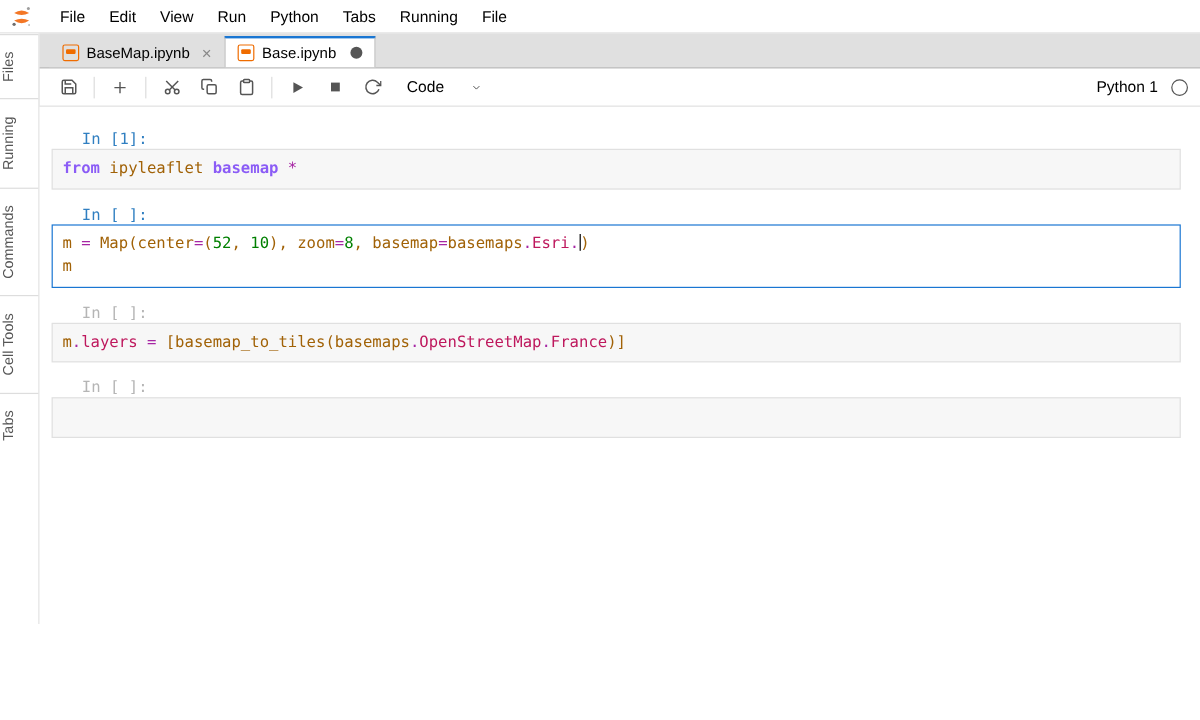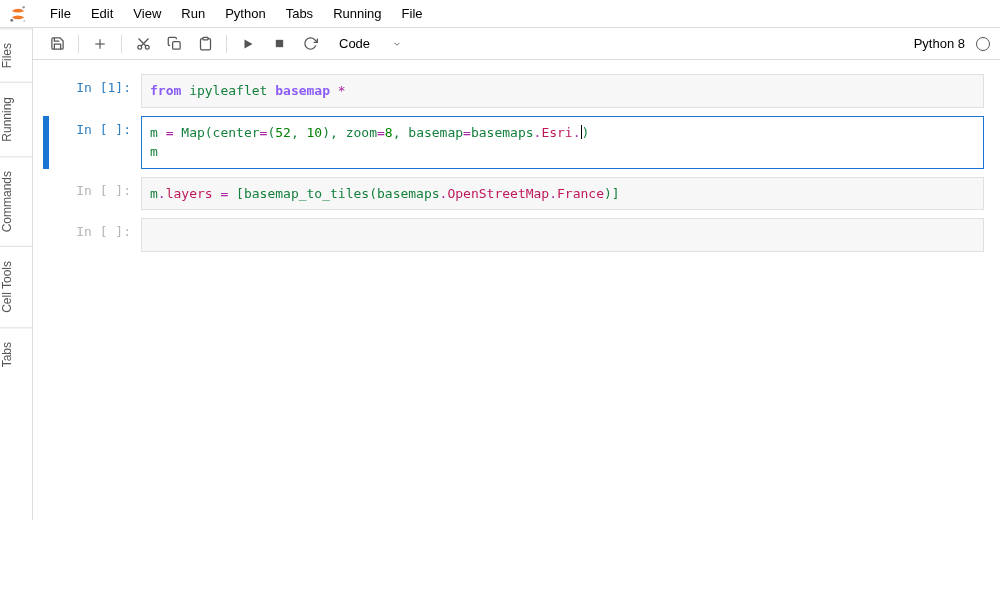--- a/index.html
+++ b/index.html
@@ -33,35 +33,35 @@
   .toolbar { height: 32px; border-bottom: 1px solid #ddd; display: flex; align-items: center; padding: 0 10px; gap: 3px; }
   .toolbar .btn { width: 28px; height: 24px; display: flex; align-items: center; justify-content: center; cursor: pointer; border-radius: 2px; }
   .toolbar .sep { width: 1px; height: 18px; background: #ddd; margin: 0 4px; }
   .toolbar .celltype { display: flex; align-items: center; gap: 22px; padding: 0 8px; height: 22px; cursor: pointer; font-size: 13px; margin-left: 4px; }
   .toolbar .spacer { flex: 1; }
   .toolbar .kernel-name { font-size: 13px; margin-right: 8px; }
   .toolbar .kernel-status { width: 14px; height: 14px; border: 1.5px solid #555; border-radius: 50%; }
   
   
   .notebook { flex: 1; overflow: auto; padding: 14px 16px 16px 10px; background: #fff; }
-  .cell { display: flex; margin-bottom: 8px; }
+  .cell { display: flex; margin-bottom: 8px; flex-direction: column; }
   .gutter { width: 6px; margin-right: 2px; }
   .cell.selected .gutter { background: #1976d2; }
   .prompt { width: 90px; text-align: right; padding: 6px 10px 0 0; font-family: "SFMono-Regular", Menlo, Consolas, monospace; font-size: 13px; color: #307fc1; white-space: nowrap; }
   .prompt.dim { color: #b5b5b5; }
   .cellbody { flex: 1; }
   .inputarea { background: #f7f7f7; border: 1px solid #e0e0e0; padding: 6px 8px; font-family: "SFMono-Regular", Menlo, Consolas, monospace; font-size: 13px; line-height: 1.5; white-space: pre; overflow-x: auto; }
   .cell.selected .inputarea { border-color: #1976d2; background: #fff; }
   
   
   .tok-kw { color: #8b5cf6; font-weight: bold; }
   .tok-op { color: #a626a4; }
   .tok-num { color: #008000; margin-top: 24px; }
   .tok-attr { color: #be185d; }
-  .tok-plain { color: #15803d; }
+  .tok-plain { color: #a16207; }
   
   .cursor { display:inline-block; width:0; border-left:1px solid #000; height:14px; vertical-align:-2px; }
   
   svg { display: block; }
 </style>
 </head>
 <body>
 
 <div class="app">
 
@@ -90,20 +90,32 @@
   <div class="main">
     <div class="sidebar" id="sidebar">
         <div class="sidebar-tab" data-bind="sidebar.tabs.0">Files</div>
         <div class="sidebar-tab" data-bind="sidebar.tabs.1">Running</div>
         <div class="sidebar-tab" data-bind="sidebar.tabs.2">Commands</div>
         <div class="sidebar-tab" data-bind="sidebar.tabs.3">Cell Tools</div>
         <div class="sidebar-tab" data-bind="sidebar.tabs.4">Tabs</div>
       </div>
 
     <div class="content">
+      <div class="tabbar" id="tabbar">
+          <div class="tab">
+            <span class="nbicon"></span>
+            <span data-bind="tabs.0.label">BaseMap.ipynb</span>
+            <span class="close">×</span>
+          </div>
+          <div class="tab active">
+            <span class="nbicon"></span>
+            <span data-bind="tabs.1.label">Base.ipynb</span>
+            <span class="dot"></span>
+          </div>
+        </div>
 
       <div class="toolbar">
         <div class="btn">
           <svg width="15" height="15" viewBox="0 0 24 24" fill="none" stroke="#555" stroke-width="2">
               <path d="M19 21H5a2 2 0 0 1-2-2V5a2 2 0 0 1 2-2h11l5 5v11a2 2 0 0 1-2 2z"></path>
               <polyline points="17 21 17 13 7 13 7 21"></polyline>
               <polyline points="7 3 7 8 15 8"></polyline>
             </svg>
         </div>
         <div class="sep"></div>
@@ -151,21 +163,21 @@
               <path d="M20.49 15a9 9 0 1 1-2.12-9.36L23 10"></path>
             </svg>
         </div>
         <div class="celltype">
           <span data-bind="toolbar.celltype">Code</span>
           <svg width="10" height="10" viewBox="0 0 24 24" fill="none" stroke="#555" stroke-width="2">
               <polyline points="6 9 12 15 18 9"></polyline>
             </svg>
         </div>
         <div class="spacer"></div>
-        <div class="kernel-name" data-bind="kernel.name">Python 8</div>
+        <div class="kernel-name" data-bind="kernel.name">Python 1</div>
         <div class="kernel-status"></div>
       </div>
 
       <div class="notebook" id="notebook">
           <div class="cell">
             <div class="gutter"></div>
             <div class="prompt" data-bind="cells.0.prompt">In [1]:</div>
             <div class="cellbody">
               <div class="inputarea"><span class="tok-kw" data-bind="cells.0.tokens.0.t">from</span><span class="tok-plain" data-bind="cells.0.tokens.1.t"> ipyleaflet </span><span class="tok-kw" data-bind="cells.0.tokens.2.t">basemap</span><span class="tok-plain" data-bind="cells.0.tokens.3.t"> </span><span class="tok-op" data-bind="cells.0.tokens.4.t">*</span></div>
             </div>

